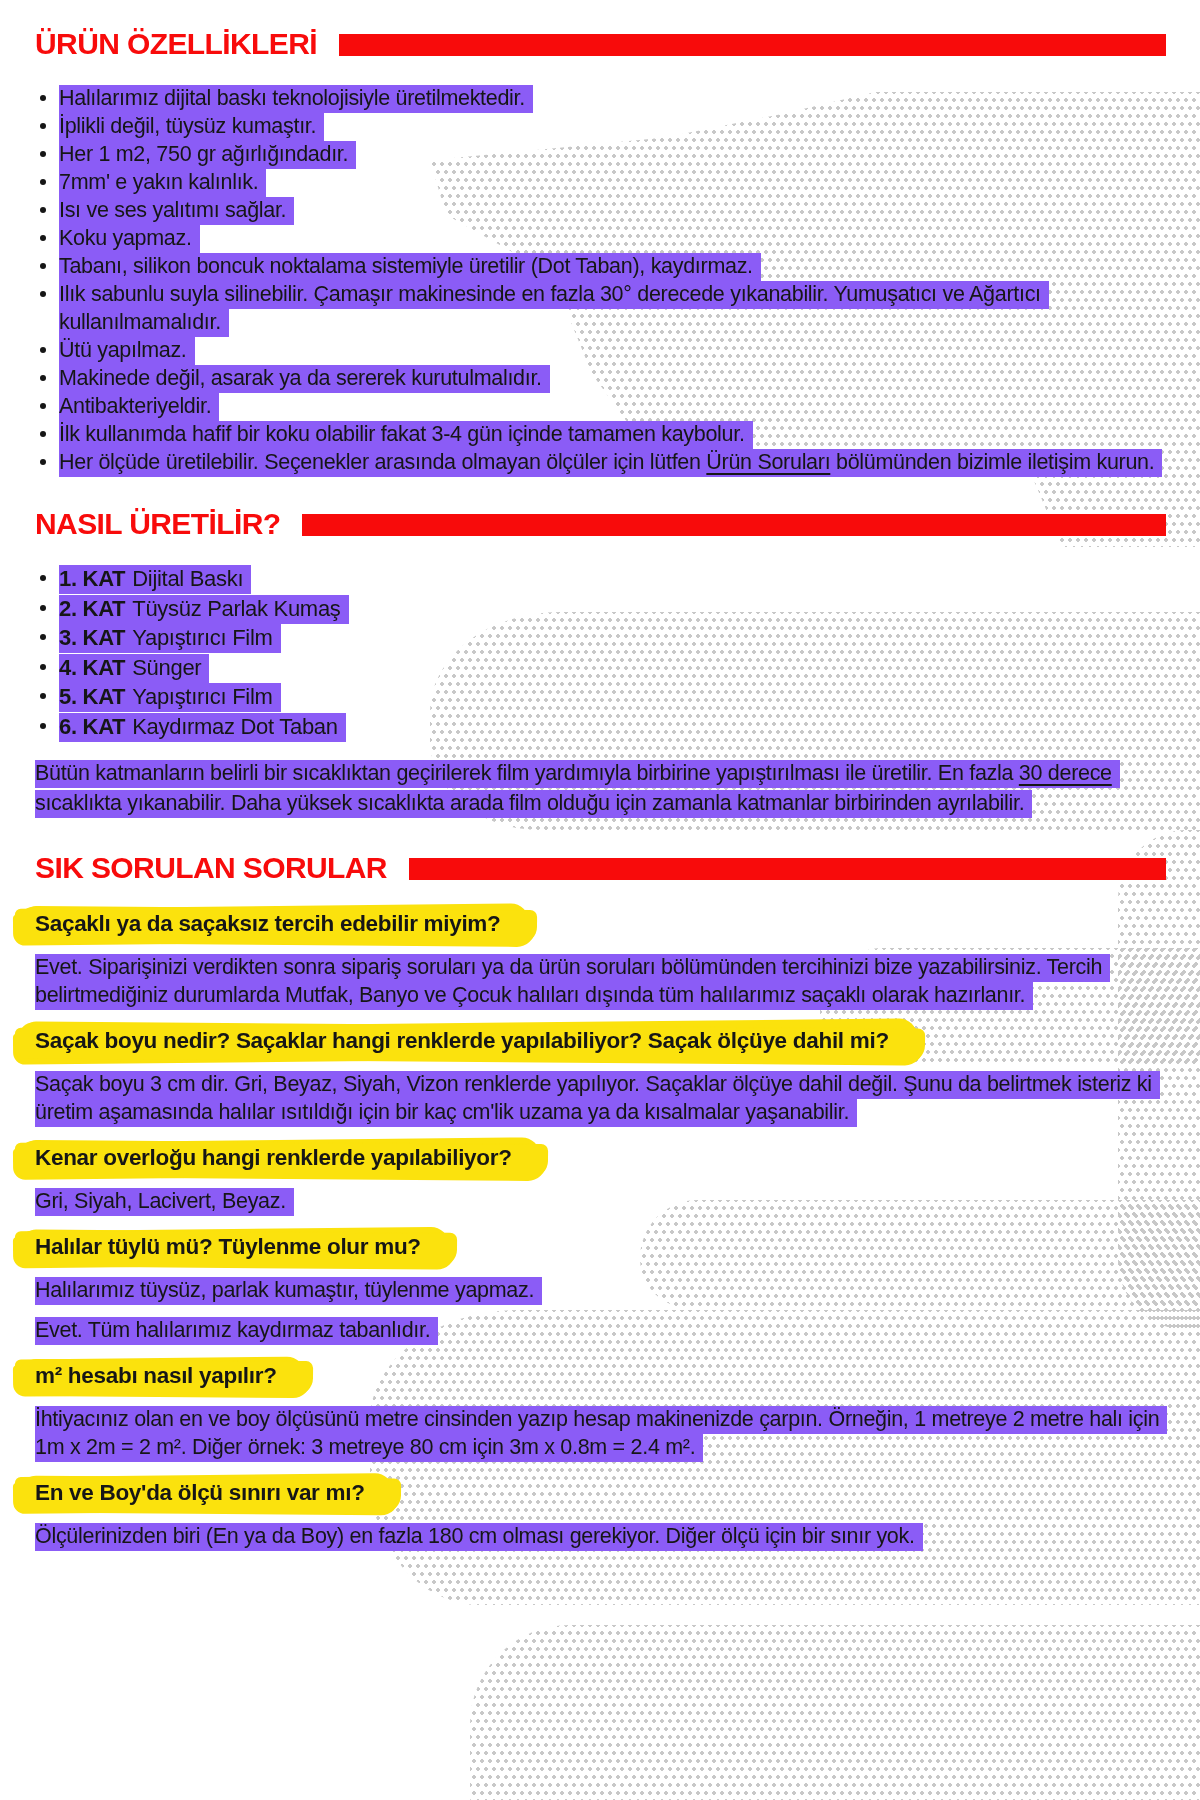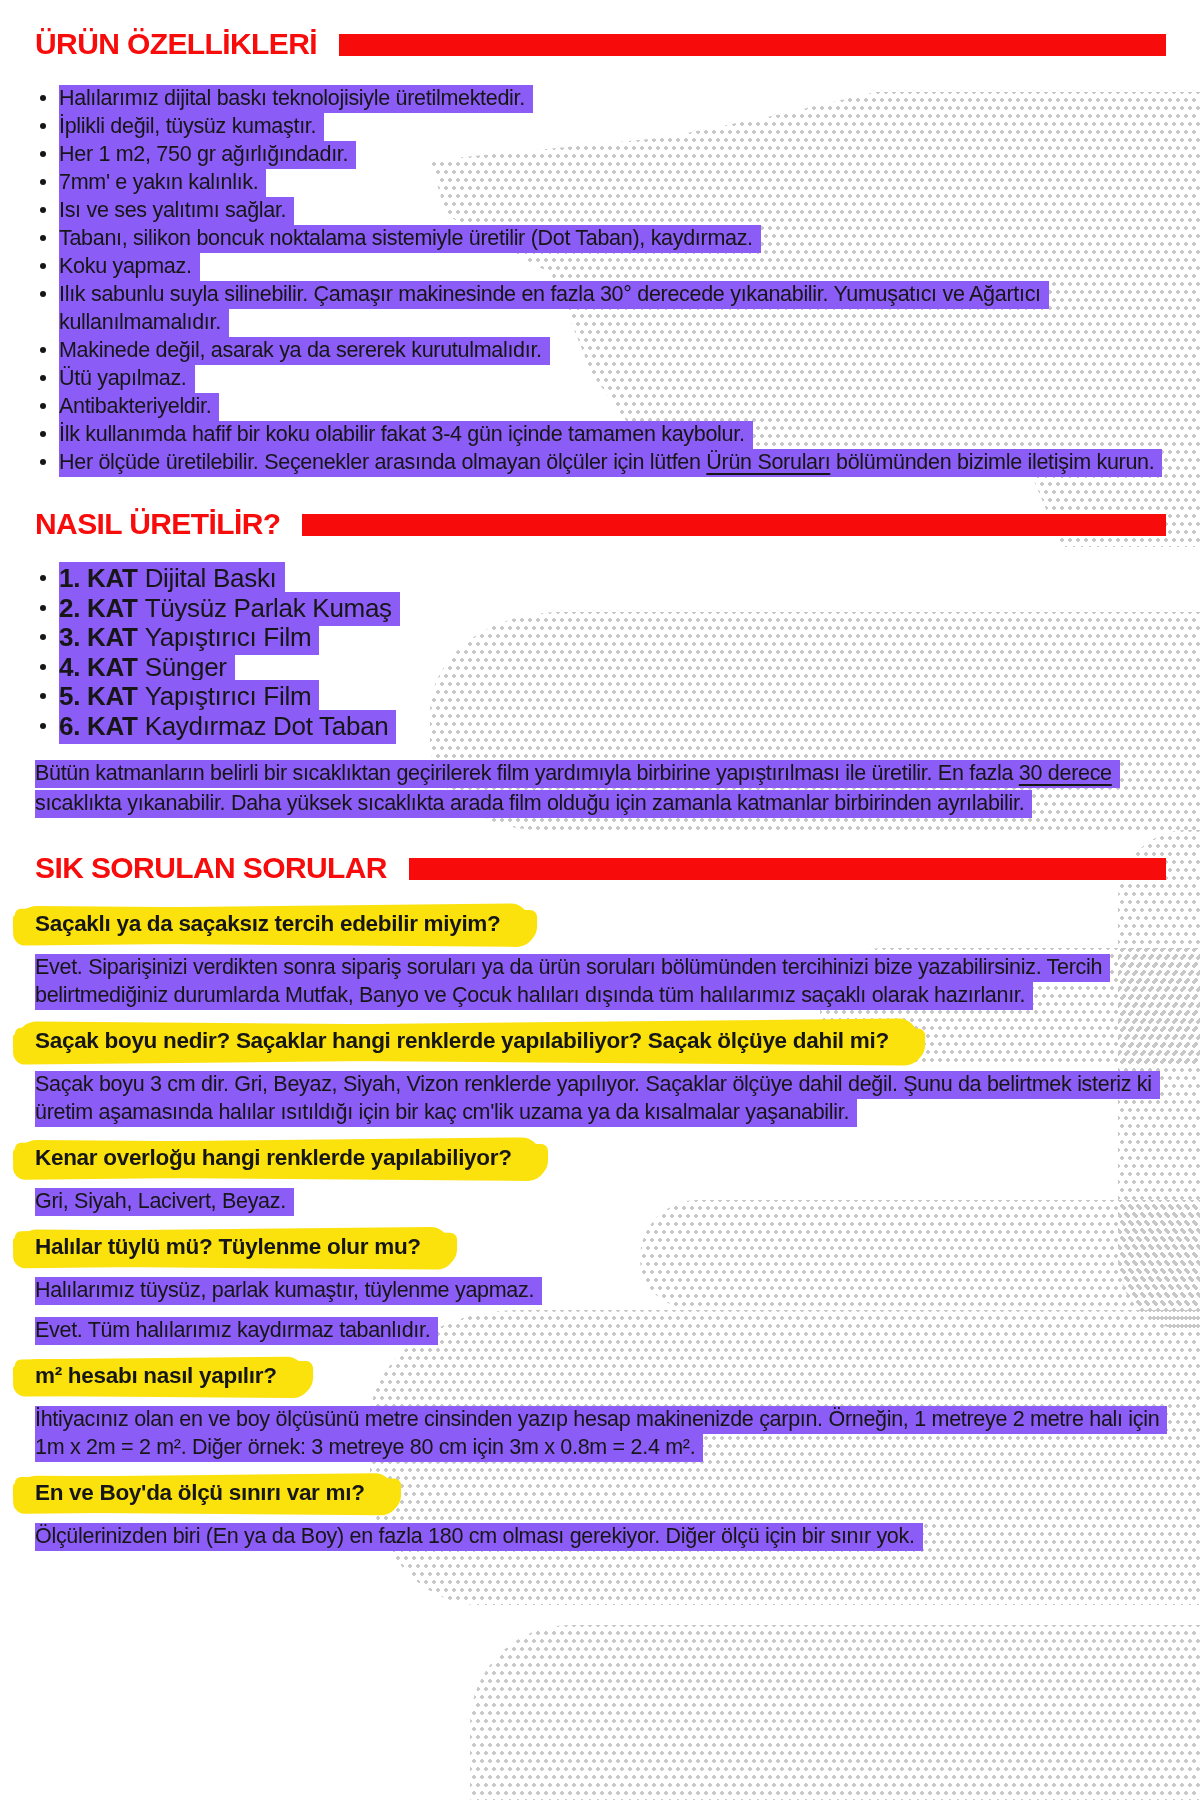--- a/index.html
+++ b/index.html
@@ -55,21 +55,21 @@
   
   .blist{list-style:none;margin:0;padding:0;}
   .blist li{position:relative;padding-left:24px;}
   .blist li::before{
     content:"";position:absolute;left:5px;top:11px;width:6px;height:6px;
     border-radius:50%;background:var(--ink);
   }
   .features{margin-top:22px;}
   .features li{font-size:21.5px;line-height:28px;font-weight:500;letter-spacing:-0.3px;}
   .kat{margin-top:22px;}
-  .kat li{font-size:26px;line-height:29.5px;font-weight:500;letter-spacing:-0.3px;}
+  .kat li{font-size:22px;line-height:29.5px;font-weight:500;letter-spacing:-0.3px;}
   .kat b{font-weight:700;margin-right:7px;}
 
   .body-p{margin:18px 0 0;font-size:21.5px;line-height:29.5px;font-weight:500;
           letter-spacing:-0.3px;max-width:1131px;}
 
   .u{color:inherit;text-decoration:underline;text-decoration-thickness:2px;text-underline-offset:4px;}
 
   
   .faq-item{margin-top:12px;}
   .faq-item.first{margin-top:18px;}
@@ -110,25 +110,25 @@
       <h2>ÜRÜN ÖZELLİKLERİ</h2>
       <div class="bar"></div>
     </div>
 
     <ul class="blist features">
       <li><span class="w">Halılarımız dijital baskı teknolojisiyle üretilmektedir.</span></li>
       <li><span class="w">İplikli değil, tüysüz kumaştır.</span></li>
       <li><span class="w">Her 1 m2, 750 gr ağırlığındadır.</span></li>
       <li><span class="w">7mm' e yakın kalınlık.</span></li>
       <li><span class="w">Isı ve ses yalıtımı sağlar.</span></li>
+      <li><span class="w">Koku yapmaz.</span></li>
       <li><span class="w">Tabanı, silikon boncuk noktalama sistemiyle üretilir (Dot Taban), kaydırmaz.</span></li>
-      <li><span class="w">Koku yapmaz.</span></li>
       <li><span class="w">Ilık sabunlu suyla silinebilir. Çamaşır makinesinde en fazla 30° derecede yıkanabilir. Yumuşatıcı ve Ağartıcı kullanılmamalıdır.</span></li>
+      <li><span class="w">Ütü yapılmaz.</span></li>
       <li><span class="w">Makinede değil, asarak ya da sererek kurutulmalıdır.</span></li>
-      <li><span class="w">Ütü yapılmaz.</span></li>
       <li><span class="w">Antibakteriyeldir.</span></li>
       <li><span class="w">İlk kullanımda hafif bir koku olabilir fakat 3-4 gün içinde tamamen kaybolur.</span></li>
       <li>
         <span class="w"><span>Her ölçüde üretilebilir. Seçenekler arasında olmayan ölçüler için lütfen </span><a href="#" class="u">Ürün Soruları</a><span> bölümünden bizimle iletişim kurun.</span></span>
       </li>
     </ul>
 
     <div class="sechdr mt-hdr2">
       <h2>NASIL ÜRETİLİR?</h2>
       <div class="bar"></div>

